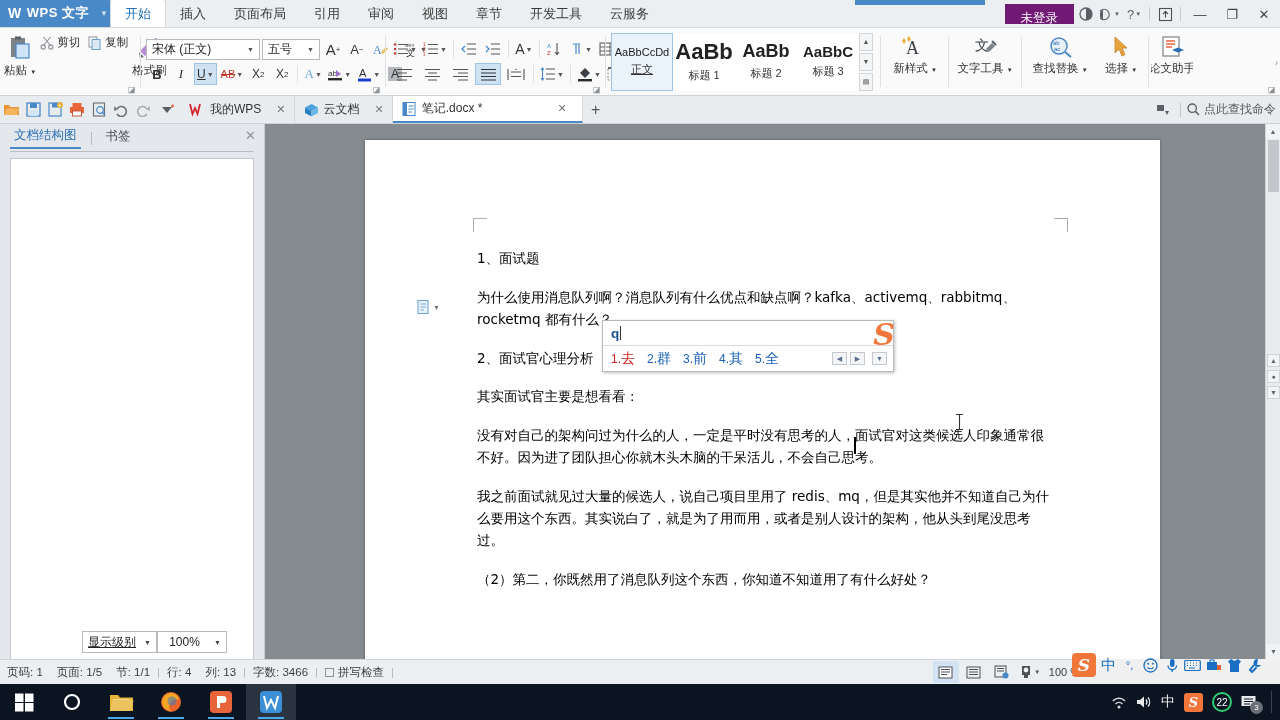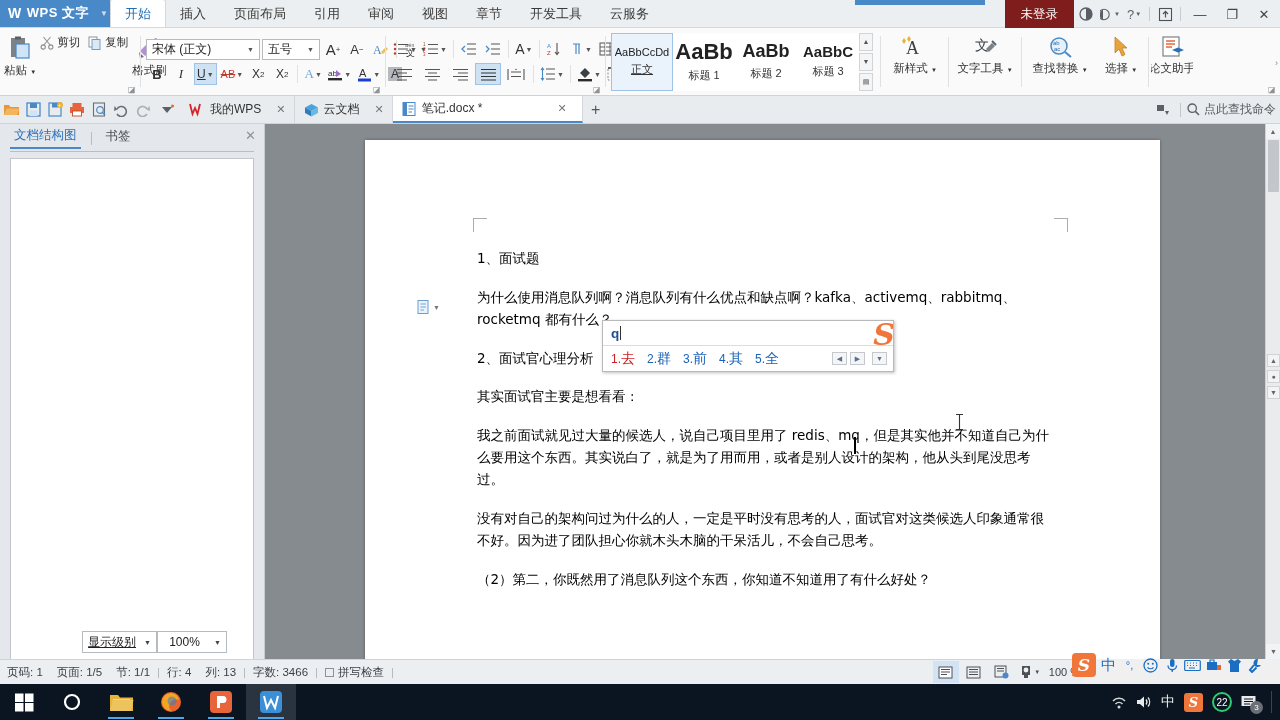--- a/index.html
+++ b/index.html
@@ -30,21 +30,21 @@
   .menutab {
     padding:0 14px; height:26px; line-height:26px; font-size:13px; color:#3a3a3a;
     cursor:default; white-space:nowrap;
   }
   .menutab.active {
     background:#fff; color:#1f6fb4; border:1px solid #d6d9dc; border-bottom:none;
     border-radius:3px 3px 0 0; height:28px; line-height:27px;
   }
   .title-right { position:absolute; right:0; top:0; height:28px; display:flex; align-items:center; }
   .login-btn {
-    background:#7f1d1d; color:#fff; font-size:12.5px; height:28px; line-height:28px;
+    background:#701a75; color:#fff; font-size:12.5px; height:20px; line-height:28px;
     padding:0 16px; white-space:nowrap;
   }
   .tr-icon {
     width:24px; height:28px; display:flex; align-items:center; justify-content:center;
     color:#5a5f66; font-size:13px;
   }
   .tr-sep { width:1px; height:14px; background:#c7ccd1; margin:0 3px; }
   .win-btn { width:32px; height:28px; display:flex; align-items:center; justify-content:center;
              color:#444; font-size:13px; }
   .blue-strip { position:absolute; top:0; left:855px; width:130px; height:5px; background:#4a89c8; }
@@ -764,22 +764,22 @@
   <div class="docarea">
     <div class="page">
       <div class="mark tl"></div>
       <div class="mark tr"></div>
 
       <div class="body-text">
         <p>1、面试题</p>
         <p>为什么使用消息队列啊？消息队列有什么优点和缺点啊？kafka、activemq、rabbitmq、rocketmq 都有什么？</p>
         <p>2、面试官心理分析</p>
         <p>其实面试官主要是想看看：</p>
+        <p>没有对自己的架构问过为什么的人，一定是平时没有思考的人，面试官对这类候选人印象通常很不好。因为进了团队担心你就木头木脑的干呆活儿，不会自己思考。</p>
         <p>我之前面试就见过大量的候选人，说自己项目里用了 redis、mq，但是其实他并不知道自己为什么要用这个东西。其实说白了，就是为了用而用，或者是别人设计的架构，他从头到尾没思考过。</p>
-        <p>没有对自己的架构问过为什么的人，一定是平时没有思考的人，面试官对这类候选人印象通常很不好。因为进了团队担心你就木头木脑的干呆活儿，不会自己思考。</p>
         <p>（2）第二，你既然用了消息队列这个东西，你知道不知道用了有什么好处？</p>
       </div>
 
       <div class="doc-cursor"></div>
     </div>
 
     <div style="position:absolute;left:152px;top:176px;display:flex;align-items:center;gap:2px;">
       <svg width="14" height="14" viewBox="0 0 14 14">
           <rect x="1" y="0.5" width="10" height="13" fill="#eaf2fb" stroke="#6a9fd0" stroke-width="1"></rect>
           <path d="M3.5 4 H9 M3.5 7 H9 M3.5 10 H7" stroke="#6a9fd0" stroke-width="0.9"></path>

